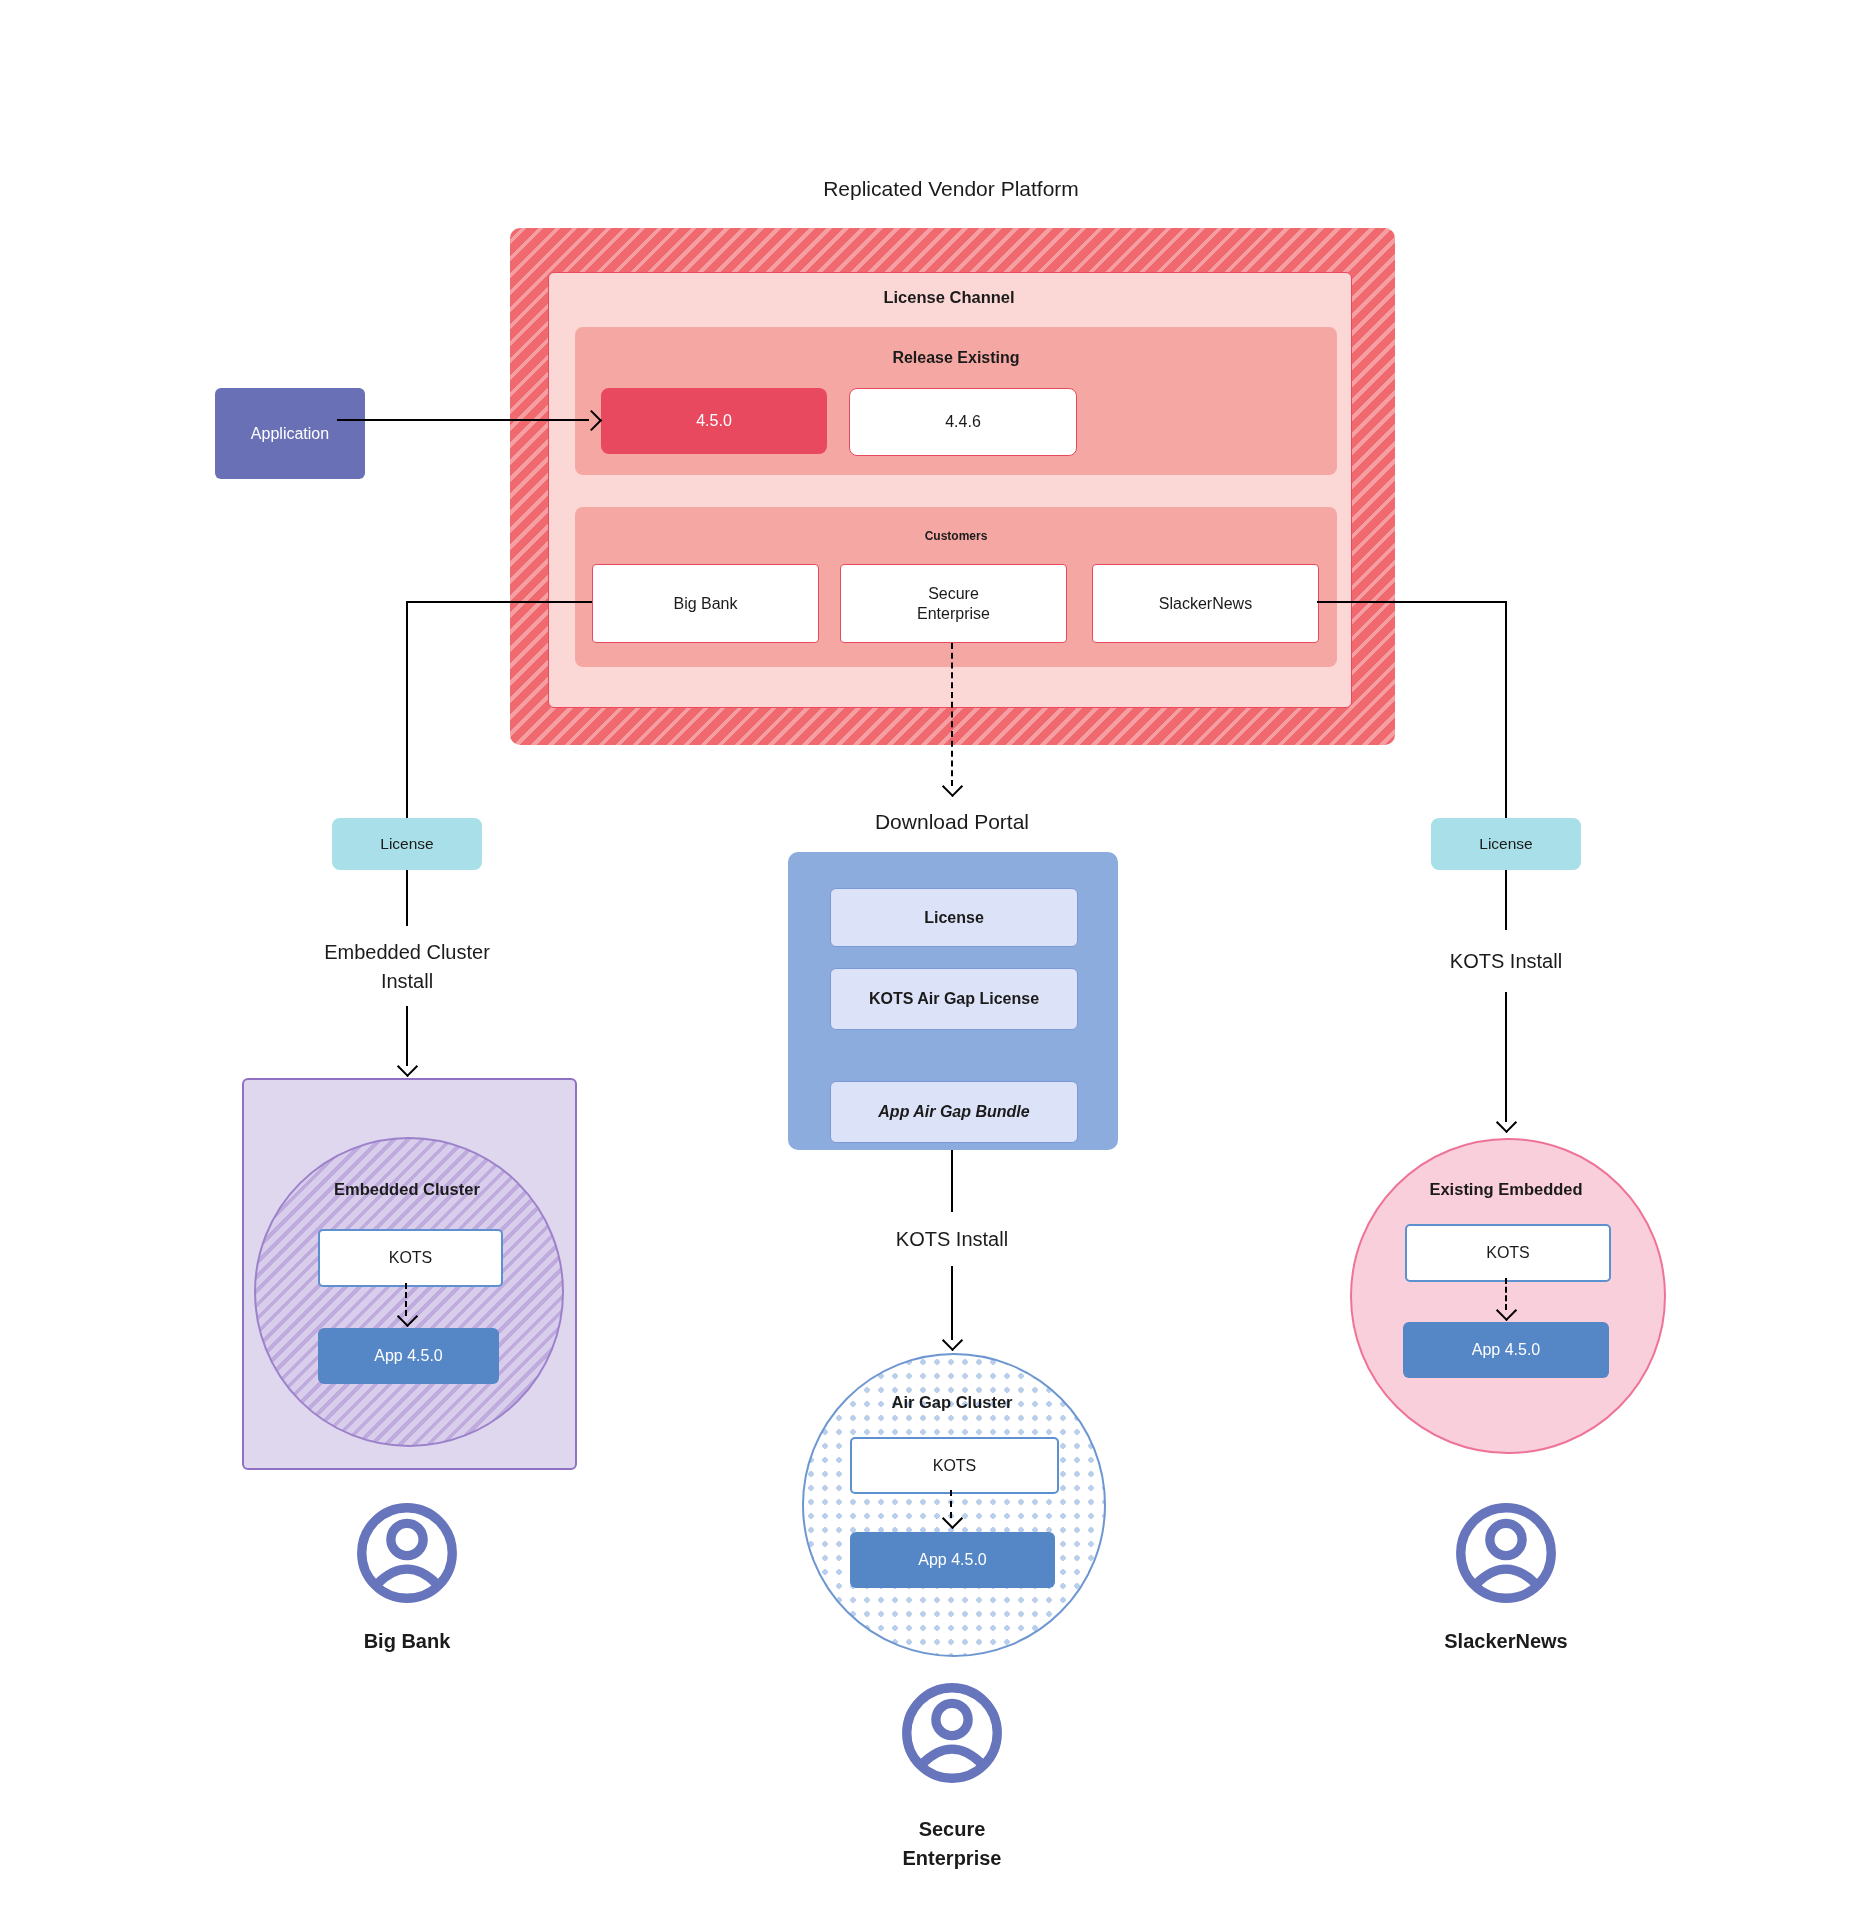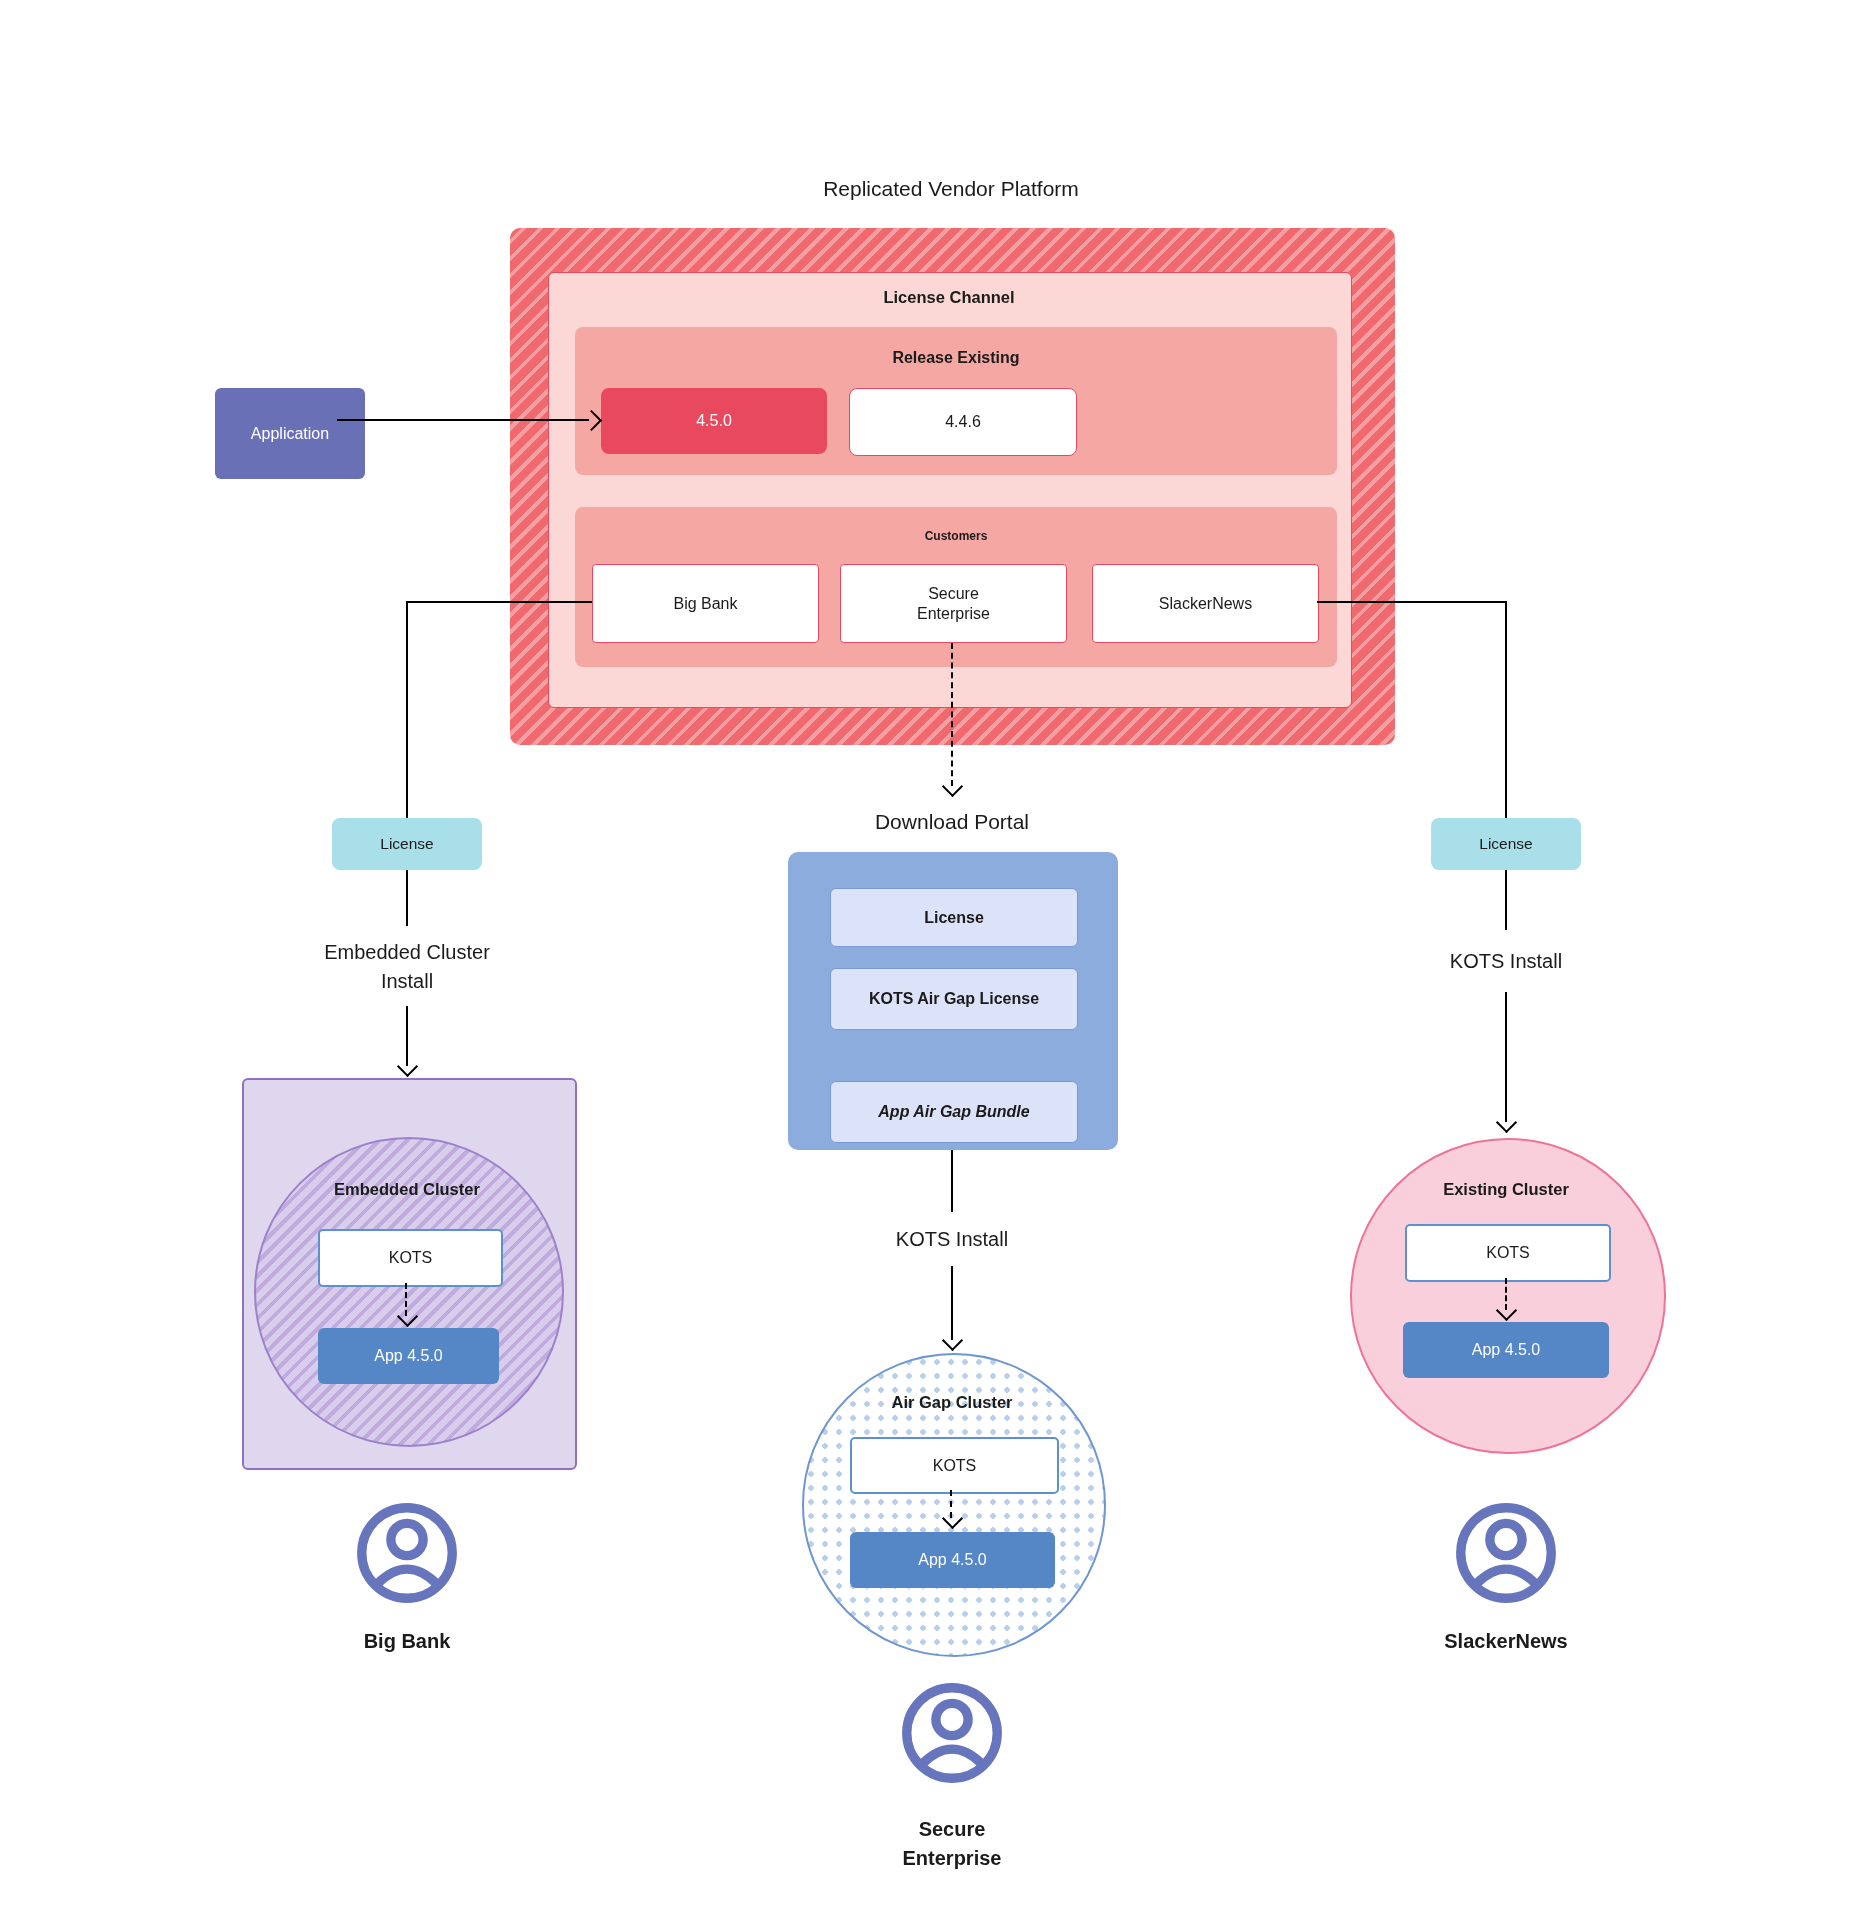--- a/index.html
+++ b/index.html
@@ -146,21 +146,21 @@
 
   <div class="hline" style="left:1317px;top:601px;width:189px;"></div>
   <div class="vline" style="left:1505px;top:601px;height:217px;"></div>
   <div class="abs ctr license" style="left:1431px;top:818px;width:150px;height:52px;">License</div>
   <div class="vline" style="left:1505px;top:870px;height:60px;"></div>
   <div class="lbl big-label" style="left:1406px;top:950px;width:200px;">KOTS Install</div>
   <div class="vline" style="left:1505px;top:992px;height:130px;"></div>
   <div class="chev chev-down" style="left:1499px;top:1115px;"></div>
 
   <div class="abs circle-pink" style="left:1350px;top:1138px;width:312px;height:312px;"></div>
-  <div class="lbl hdr" style="left:1350px;top:1180px;width:312px;">Existing Cluster</div>
+  <div class="lbl hdr" style="left:1350px;top:1180px;width:312px;">Existing Embedded</div>
   <div class="abs ctr kots-box" style="left:1405px;top:1224px;width:202px;height:54px;">KOTS</div>
   <div class="vdash" style="left:1505px;top:1278px;height:32px;"></div>
   <div class="chev chev-down" style="left:1499px;top:1303px;"></div>
   <div class="abs ctr app-blue" style="left:1403px;top:1322px;width:206px;height:56px;">App 4.5.0</div>
 
   <div class="abs" style="left:1454px;top:1501px;width:104px;height:104px;">
     <svg viewBox="0 0 100 100" width="104" height="104">
       <circle cx="50" cy="50" r="43.5" fill="none" stroke="#6775bc" stroke-width="9"></circle>
       <circle cx="50" cy="37" r="15.5" fill="none" stroke="#6775bc" stroke-width="9"></circle>
       <path d="M21 80 Q50 51 79 80" fill="none" stroke="#6775bc" stroke-width="9"></path>

